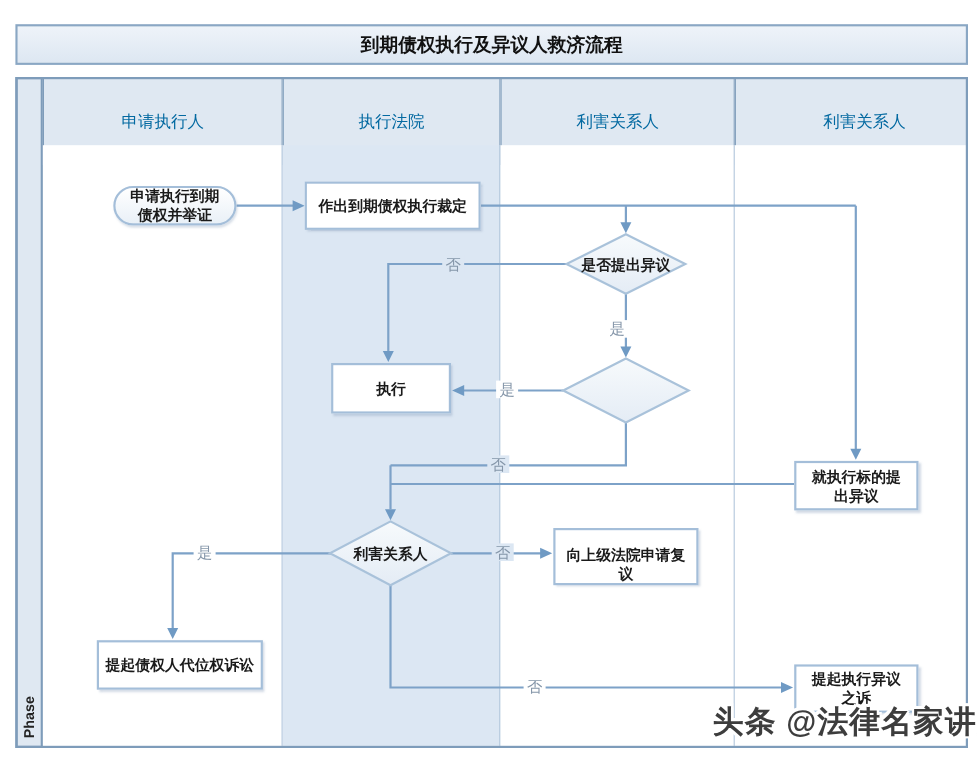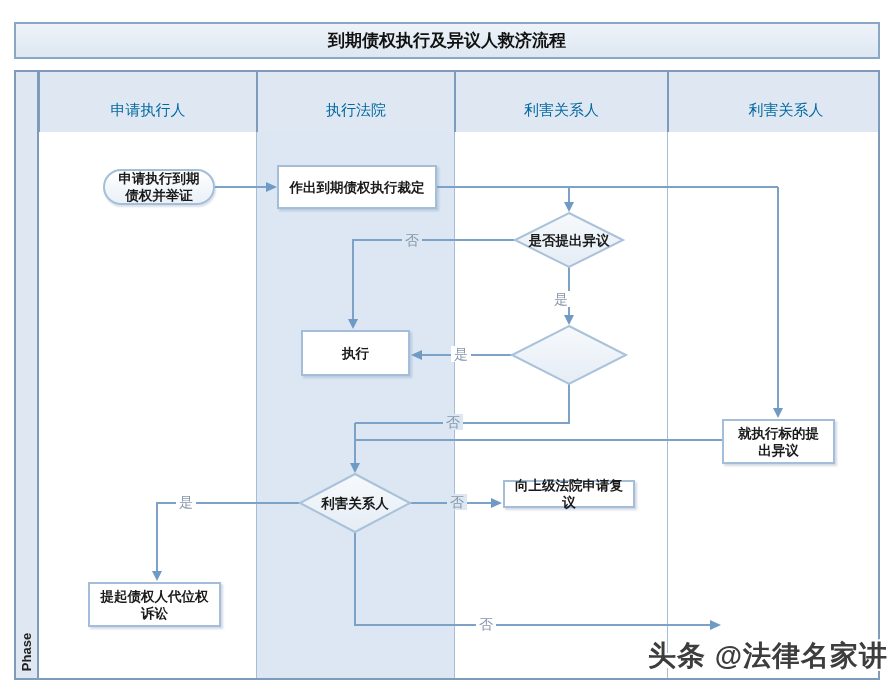--- a/index.html
+++ b/index.html
@@ -42,22 +42,22 @@
     font-size:13.5px;line-height:17px;font-weight:bold;color:#1a1a1a;
     word-break:break-all;}
   .proc{background:#fff;border:2px solid #a4bed9;
     box-shadow:2px 2px 2px rgba(125,150,180,.35);}
   .start{background:linear-gradient(#ffffff,#e9f0f7);border:2px solid #a4bed9;
     border-radius:18px;box-shadow:1px 2px 2px rgba(125,150,180,.3);}
   .n-start{left:103px;top:157px;width:112px;height:36px;padding:0 8px;}
   .n-ruling{left:277px;top:153px;width:160px;height:44px;padding:0 4px;}
   .n-execute{left:301px;top:318px;width:109px;height:46px;text-align:center;}
   .n-target{left:722px;top:407px;width:113px;height:45px;padding:0 8px;}
-  .n-review{left:503px;top:468px;width:132px;height:28px;padding:0 4px;}
-  .n-subrog{left:88px;top:570px;width:133px;height:45px;padding:12px 4px;}
+  .n-review{left:503px;top:468px;width:132px;height:52px;padding:0 4px;align-items:flex-end;}
+  .n-subrog{left:88px;top:570px;width:151px;height:45px;padding:12px 4px;}
   .n-objsuit{left:722px;top:592px;width:113px;height:44px;padding:0 8px;}
 
   .dia-label{position:absolute;z-index:6;display:flex;align-items:center;justify-content:center;
     text-align:center;font-size:13.5px;line-height:17px;font-weight:bold;color:#1a1a1a;word-break:break-all;}
   .dl1{left:509px;top:214px;width:120px;height:28px;}
   .dl2{left:527px;top:316px;width:84px;height:54px;}
   .dl3{left:295px;top:477px;width:120px;height:28px;}
 
   
   .edge-label{position:absolute;z-index:7;transform:translate(-50%,-50%);
@@ -152,20 +152,23 @@
   </div>
   <div class="node proc n-target">
     <span>就执行标的提出异议</span>
   </div>
   <div class="node proc n-review">
     <span>向上级法院申请复议</span>
   </div>
   <div class="node proc n-subrog">
     <span>提起债权人代位权诉讼</span>
   </div>
+  <div class="node proc n-objsuit">
+    <span>提起执行异议之诉</span>
+  </div>
 
   <div class="dia-label dl1">是否提出异议</div>
   <div class="dia-label dl3">利害关系人</div>
 
   <div class="edge-label lbl-tint" style="left:412px;top:228px;">否</div>
   <div class="edge-label lbl-white" style="left:561px;top:287px;">是</div>
   <div class="edge-label lbl-white" style="left:461px;top:342px;">是</div>
   <div class="edge-label lbl-tint" style="left:453px;top:410px;">否</div>
   <div class="edge-label lbl-tint" style="left:457px;top:490px;">否</div>
   <div class="edge-label lbl-white" style="left:186px;top:490px;">是</div>

